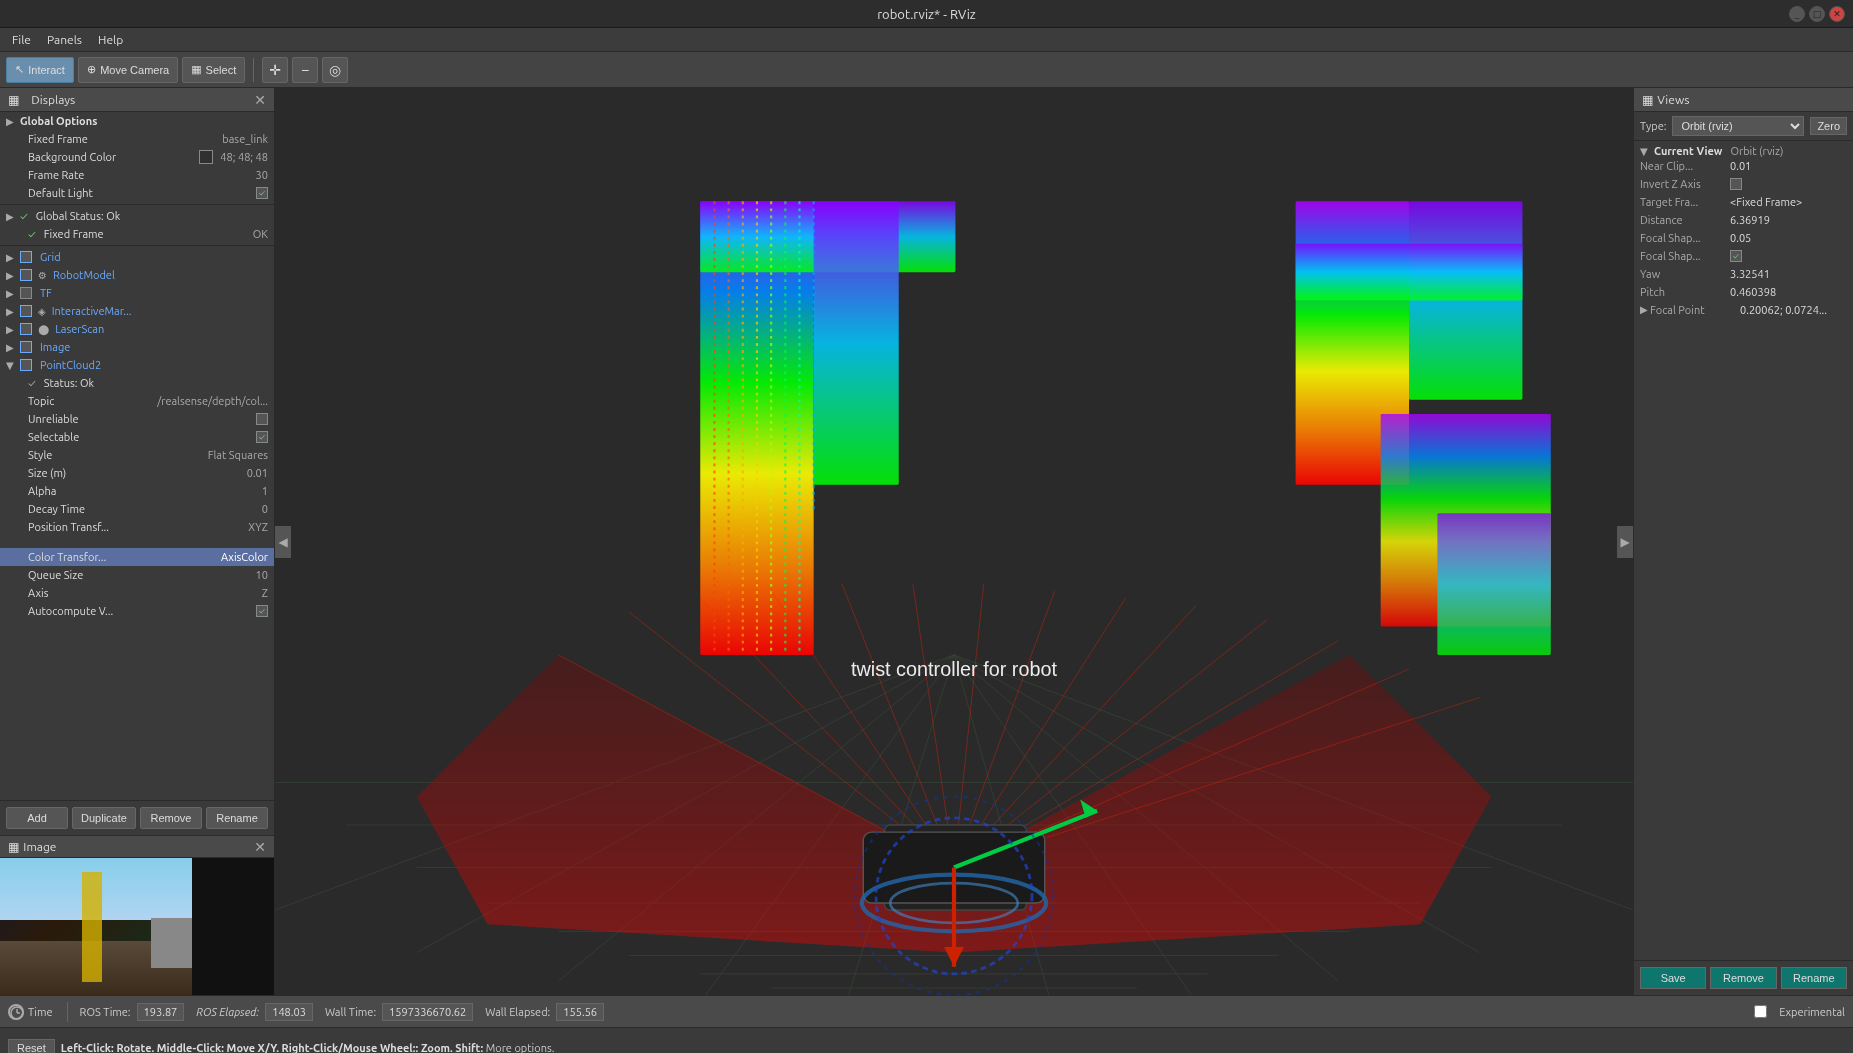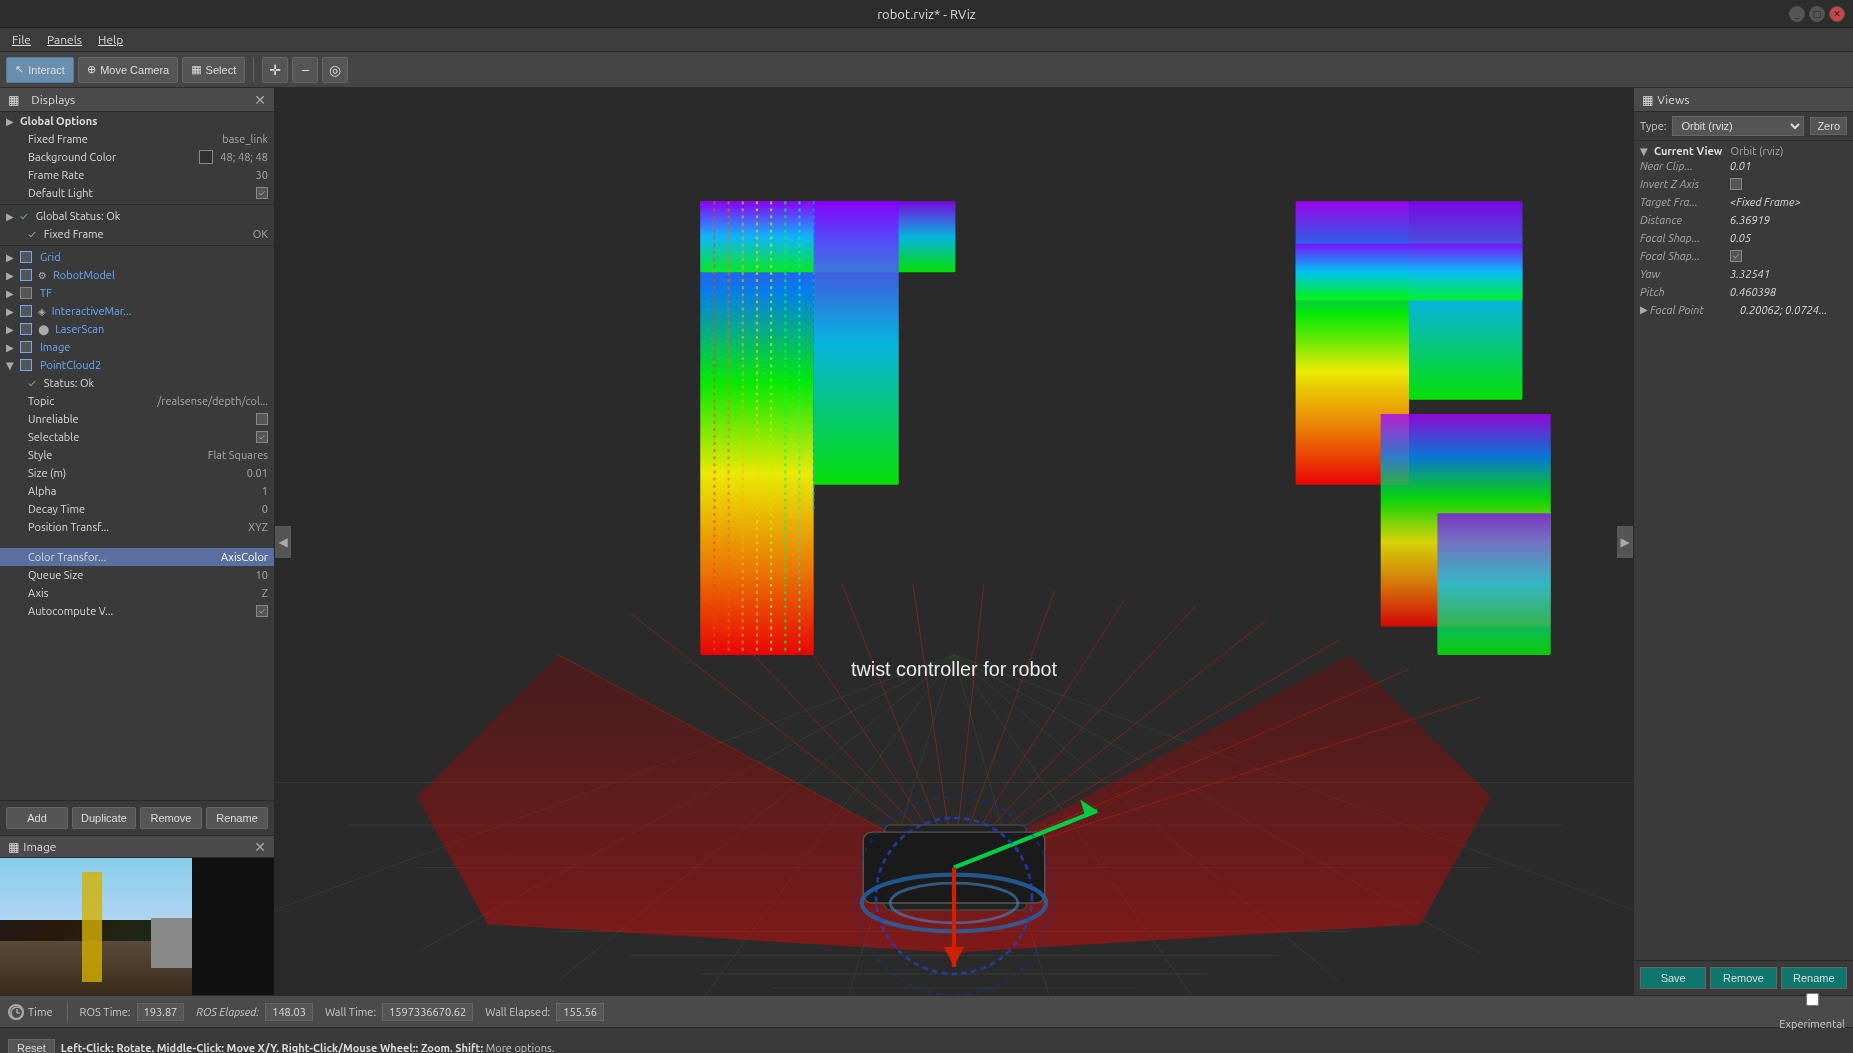--- a/index.html
+++ b/index.html
@@ -48,21 +48,20 @@
     }
 
     
     #menubar {
       background: #3c3c3c;
       height: 24px;
       display: flex;
       align-items: center;
       border-bottom: 1px solid #2a2a2a;
       padding: 0 4px;
-      text-decoration: underline;
     }
     .menu-item {
       padding: 2px 8px;
       cursor: pointer;
       color: #ddd;
       font-size: 12px;
     }
 
     
     #toolbar {
@@ -165,21 +164,21 @@
       gap: 4px;
       cursor: pointer;
       min-height: 18px;
     }
     .display-item.selected { background: #4a6fa0; margin-top: 12px; }
 
     .display-item.highlighted {
       background: #5a6fa0;
     }
 
-    .indent-1 { padding-left: 16px; font-style: italic; }
+    .indent-1 { padding-left: 16px; }
     .indent-2 { padding-left: 28px; }
 
     .expand-arrow {
       width: 10px;
       font-size: 10px;
       color: #aaa;
       flex-shrink: 0;
     }
 
     .display-name {
@@ -520,21 +519,20 @@
       font-weight: bold;
       color: #ddd;
     }
 
     .experimental-check {
       margin-left: auto;
       display: flex;
       align-items: center;
       gap: 12px;
       color: #ccc;
-      flex-direction: column;
     }
 
     
     ::-webkit-scrollbar {
       width: 8px;
       height: 8px;
     }
     ::-webkit-scrollbar-track { background: #2a2a2a; }
     ::-webkit-scrollbar-thumb { background: #666; border-radius: 2px; }
   </style>

